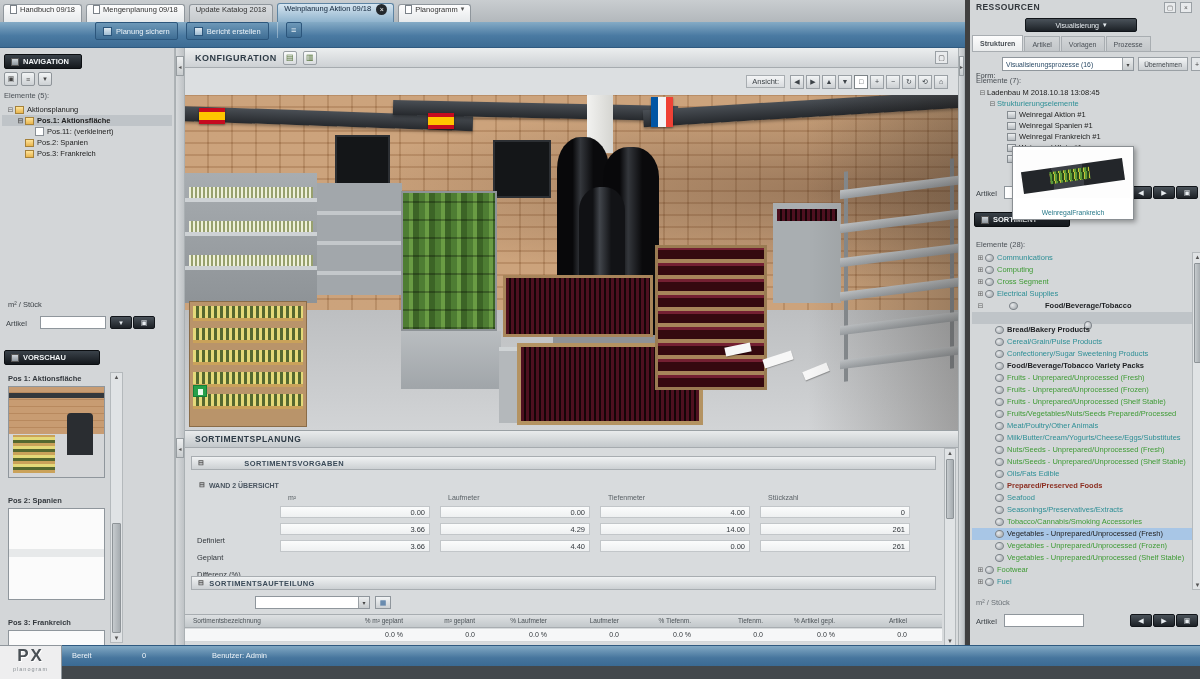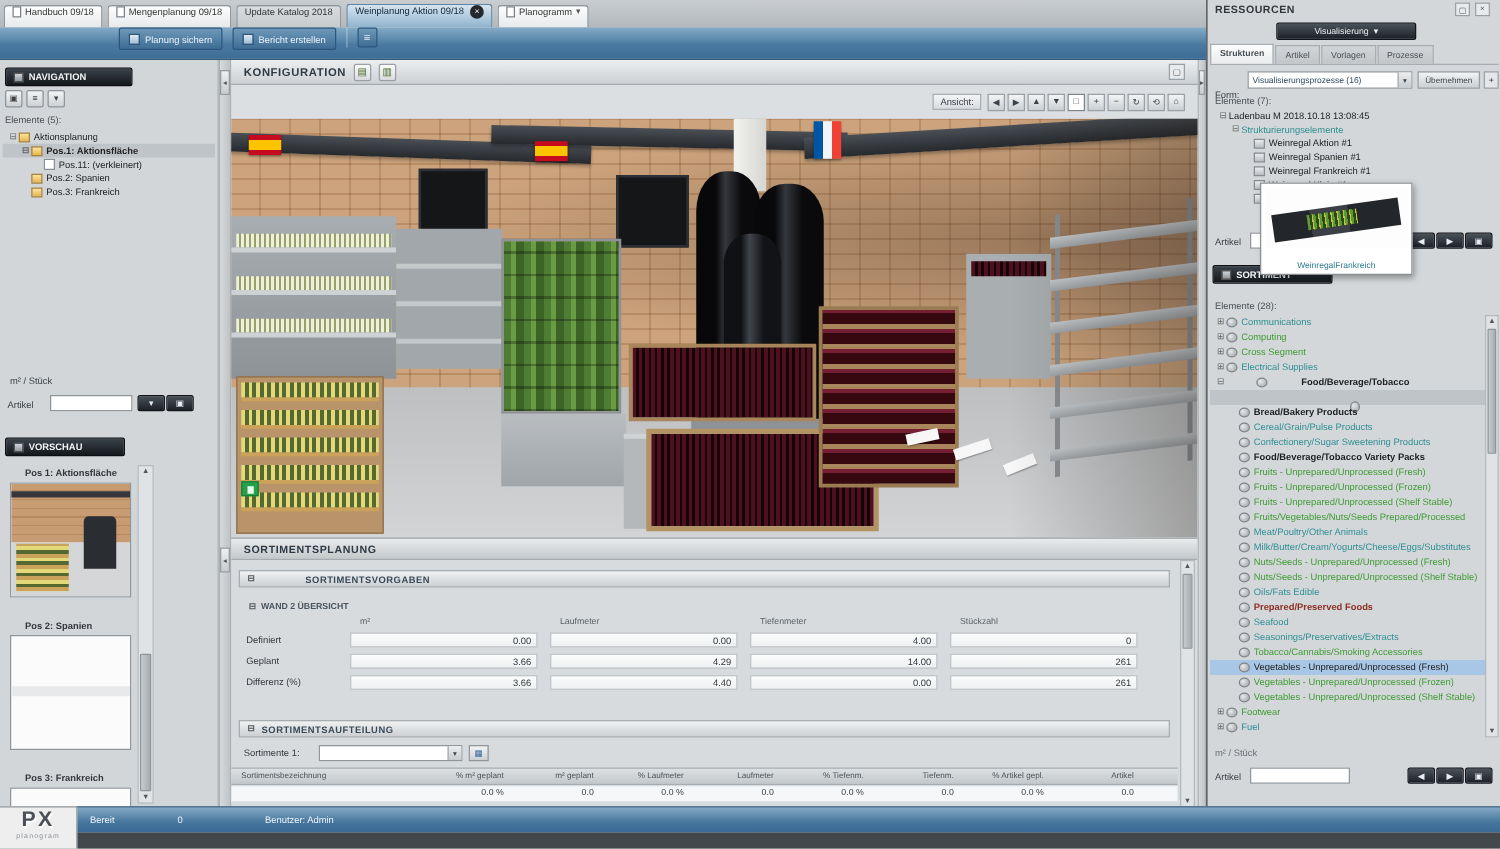--- a/index.html
+++ b/index.html
@@ -56,21 +56,21 @@
   .t-ico.box{background:linear-gradient(180deg,#eceeef,#b9bec2);border:1px solid #868c91;}
   .t-ico.node{background:radial-gradient(circle at 35% 35%,#e8eaec,#9ba1a6);border:1px solid #7d8389;border-radius:50%;width:8px;height:8px;}
   .tree-label{overflow:hidden;text-overflow:clip;}
 
   .field-label{position:absolute;font-size:7.5px;color:#3c4247;}
   .txt-input{position:absolute;height:13px;background:#fff;border:1px solid #8f969c;font-size:7.5px;padding:0 3px;font-family:inherit;}
   .btn-cluster{position:absolute;display:flex;gap:1px;}
   .dk-btn{height:13px;min-width:22px;background:linear-gradient(180deg,#4a525a,#1c2126);border:1px solid #11151a;border-radius:2px;
     color:#e8edf1;font-size:7px;display:flex;align-items:center;justify-content:center;padding:0 3px;}
 
-  .thumb-label{position:absolute;left:20px;font-size:7.5px;font-weight:bold;color:#33383d;white-space:nowrap;}
+  .thumb-label{position:absolute;left:8px;font-size:7.5px;font-weight:bold;color:#33383d;white-space:nowrap;}
   .thumb-box{position:absolute;left:8px;width:97px;height:92px;border:1px solid #8f969c;background:#fbfbfb;overflow:hidden;}
   .thumb-box.blank::after{content:"";position:absolute;left:0;top:44%;width:100%;height:8px;background:#e7e9ea;}
   .mini-wall{position:absolute;left:0;top:0;width:100%;height:52%;
     background:repeating-linear-gradient(0deg,#c89c72 0 6px,#b8895e 6px 7px);}
   .mini-floor{position:absolute;left:0;top:52%;width:100%;height:48%;background:#d4d6d8;}
   .mini-crates{position:absolute;left:4px;top:48px;width:42px;height:38px;
     background:repeating-linear-gradient(0deg,#caa25a 0 3px,#55682f 3px 6px,#e4d979 6px 9px);}
   .mini-dark{position:absolute;left:58px;top:26px;width:26px;height:42px;background:#2a2d31;border-radius:4px 4px 0 0;}
   .mini-beam{position:absolute;left:0;top:6px;width:100%;height:5px;background:#34383c;}
   .vscroll{position:absolute;background:#e0e3e5;border:1px solid #b4b9bc;}
@@ -157,36 +157,36 @@
 
   
   #planning{position:absolute;left:185px;top:430px;width:773px;height:215px;background:#d8dbdd;border-top:1px solid #9aa0a4;overflow:hidden;}
   #planning-header{position:absolute;left:0;top:0;width:100%;height:17px;background:linear-gradient(180deg,#e9ebec,#c3c8cb);
     border-bottom:1px solid #a6abaf;font-size:8.5px;font-weight:bold;color:#2e3b46;letter-spacing:.5px;display:flex;align-items:center;padding:0 10px;}
   .section-bar{position:absolute;left:6px;height:14px;background:linear-gradient(180deg,#f0f2f3,#ccd0d3);border:1px solid #a8adb1;
     font-size:7.5px;font-weight:bold;color:#3a4a58;letter-spacing:.4px;display:flex;align-items:center;gap:5px;padding:0 6px;}
   .sec-exp{font-size:7px;color:#555;}
   .sub-bar{position:absolute;left:14px;height:12px;font-size:7px;font-weight:bold;color:#4a5560;display:flex;align-items:center;gap:4px;}
   .th-cell{position:absolute;font-size:7px;color:#5a6166;}
-  .row-label{position:absolute;font-size:7.5px;color:#33383d;}
+  .row-label{position:absolute;font-size:7.5px;color:#33383d;margin-top:29px;}
   .vbox{position:absolute;height:12px;width:150px;background:linear-gradient(180deg,#fbfcfc,#eef0f1);border:1px solid #c2c6c9;
     font-size:7.5px;color:#33383d;text-align:right;padding:1px 4px 0 0;line-height:10px;}
   #sortiment-select{position:absolute;left:70px;top:165px;width:115px;height:13px;background:#fff;border:1px solid #8f969c;
     font-size:7px;color:#444;display:flex;align-items:center;}
   #sortiment-select .sel-arrow{margin-left:auto;width:11px;height:100%;background:linear-gradient(180deg,#eceeef,#c8ccce);
     border-left:1px solid #9aa0a5;font-size:6px;display:flex;align-items:center;justify-content:center;color:#444;}
   #sortiment-btn{position:absolute;left:190px;top:165px;width:16px;height:13px;border:1px solid #8f969c;
     background:linear-gradient(180deg,#f2f4f5,#ccd0d3);font-size:7px;color:#3c6a9a;display:flex;align-items:center;justify-content:center;}
   #t2-head{position:absolute;left:0;top:183px;width:757px;height:14px;background:linear-gradient(180deg,#dde0e2,#c3c8cb);border-top:1px solid #a8adb1;border-bottom:1px solid #a8adb1;}
   .t2h{position:absolute;top:2px;font-size:6.5px;color:#4a5156;text-align:right;white-space:nowrap;}
   #t2-row{position:absolute;left:0;top:198px;width:757px;height:13px;background:#f6f7f8;border-bottom:1px solid #d4d7d9;}
   .t2v{position:absolute;top:2px;font-size:7px;color:#33383d;text-align:right;}
 
   
-  #right-panel{position:absolute;left:965px;top:0;width:235px;height:645px;background:#d4d7d9;border-left:1px solid #404040;overflow:hidden;}
+  #right-panel{position:absolute;left:965px;top:0;width:235px;height:645px;background:#d4d7d9;border-left:5px solid #404040;overflow:hidden;}
   #right-title{position:absolute;left:6px;top:2px;font-size:8.5px;font-weight:bold;color:#33383d;letter-spacing:.4px;}
   .win-ico{position:absolute;top:2px;width:12px;height:11px;border:1px solid #9aa0a5;background:#e8eaec;font-size:6.5px;color:#555;
     display:flex;align-items:center;justify-content:center;}
   #rp-typebtn{position:absolute;left:55px;top:18px;width:112px;height:14px;background:linear-gradient(180deg,#4a525a,#1c2126);
     border:1px solid #11151a;border-radius:2px;color:#e8edf1;font-size:7px;display:flex;align-items:center;justify-content:center;gap:4px;}
   #rp-tabs{position:absolute;left:2px;top:36px;width:231px;height:16px;display:flex;align-items:flex-end;border-bottom:1px solid #a8adb1;}
   .rtab{height:15px;font-size:7px;color:#4a5056;background:linear-gradient(180deg,#d2d5d7,#c2c6c9);border:1px solid #a8adb1;border-bottom:none;
     display:flex;align-items:center;padding:0 7px;margin-right:1px;white-space:nowrap;}
   .rtab.active{background:linear-gradient(180deg,#fdfdfd,#e9ebec);font-weight:bold;height:16px;}
   #form-row-label{left:6px;top:60px;margin-top:11px;}
@@ -252,21 +252,21 @@
     </button>
     <button class="tb-btn">
       <span class="tb-ico"></span>
       <span>Bericht erstellen</span>
     </button>
     <span class="tb-sep"></span>
     <span class="tb-more">≡</span>
   </div>
 
   <div id="left-panel">
-    <div class="dark-hdr" style="left:4px;top:6px;width:102px;">
+    <div class="dark-hdr" style="left:4px;top:6px;width:78px;">
       <span class="hdr-ico"></span>
       <span>NAVIGATION</span>
     </div>
     <div id="left-minibar" style="top:24px;">
         <span class="mini-btn">▣</span>
         <span class="mini-btn">≡</span>
         <span class="mini-btn">▾</span>
       </div>
     <div class="elements-label" style="left:4px;top:43px;">Elemente (5):</div>
     <div class="tree" id="left-tree" style="left:2px;top:56px;width:170px;height:130px;">

